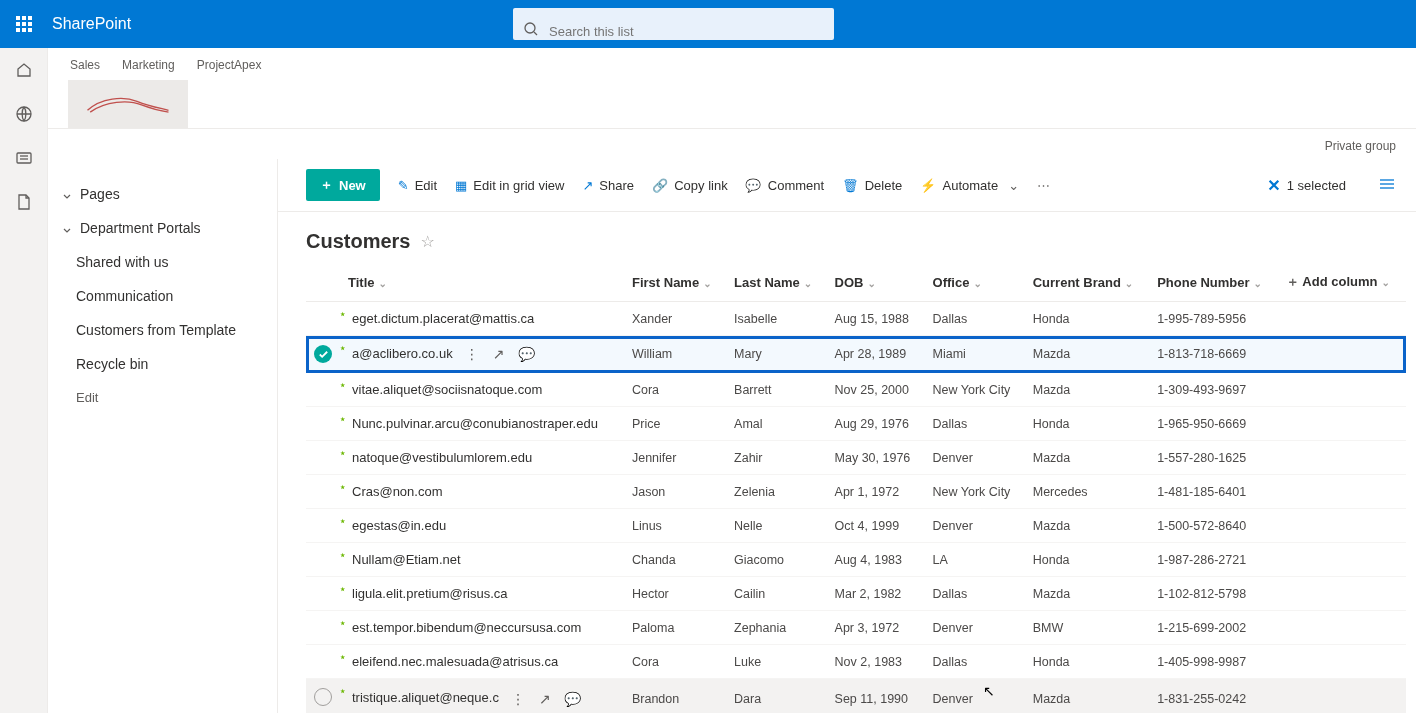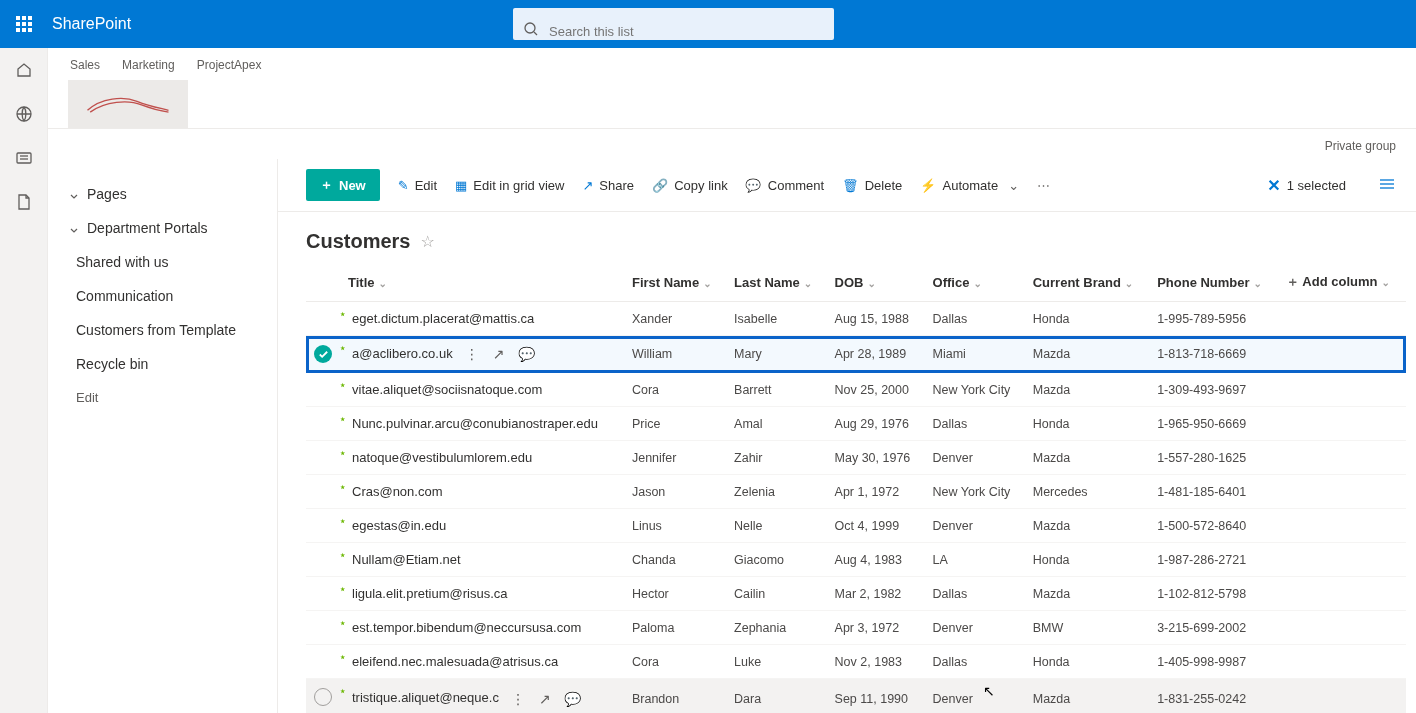--- a/index.html
+++ b/index.html
@@ -31,21 +31,21 @@
   .logo-box { width:120px; height:48px; background:#eceae8; margin-top:6px; display:flex; align-items:center; justify-content:center;}
   .car-svg { width:90px; height:28px;}
 
   .private-row { text-align:right; font-size:12px; color:#605e5c; padding:10px 20px 6px 0;}
 
   .content-wrap { flex:1; display:flex; overflow:hidden;}
 
   
   .left-nav { width:230px; padding:18px 0 0 0; border-right:1px solid #edebe9; overflow-y:auto;}
   .nav-item { padding:9px 10px 9px 28px; font-size:14px; color:#323130; cursor:pointer; display:flex; align-items:center; gap:8px;}
-  .nav-item.glyph { padding-left:21px;}
+  .nav-item.glyph { padding-left:14px;}
   .nav-chevron { width:10px; height:10px; display:inline-block;}
   .nav-edit { color:#605e5c; font-size:13px;}
 
   .main { flex:1; display:flex; flex-direction:column; overflow:hidden;}
 
   
   .command-bar { display:flex; align-items:center; padding:10px 20px 10px 28px; gap:18px; border-bottom:1px solid #edebe9; font-size:13px;}
   .new-btn { background:#00a99d; color:#fff; padding:7px 14px; border-radius:2px; display:flex; align-items:center; gap:6px; cursor:pointer; font-weight:600;}
   .cmd { display:flex; align-items:center; gap:6px; color:#323130; cursor:pointer;}
   .cmd .ico { color:#0078d4; }
@@ -361,21 +361,21 @@
                   <td></td>
                 </tr>
                 <tr class="data-row">
                   <td class="sel-col"></td>
                   <td class="title-cell"><span class="new-mark">⭑</span><span>est.tempor.bibendum@neccursusa.com</span></td>
                   <td>Paloma</td>
                   <td>Zephania</td>
                   <td>Apr 3, 1972</td>
                   <td>Denver</td>
                   <td>BMW</td>
-                  <td>3-215-699-2002</td>
+                  <td>1-215-699-2002</td>
                   <td></td>
                 </tr>
                 <tr class="data-row">
                   <td class="sel-col"></td>
                   <td class="title-cell"><span class="new-mark">⭑</span><span>eleifend.nec.malesuada@atrisus.ca</span></td>
                   <td>Cora</td>
                   <td>Luke</td>
                   <td>Nov 2, 1983</td>
                   <td>Dallas</td>
                   <td>Honda</td>

